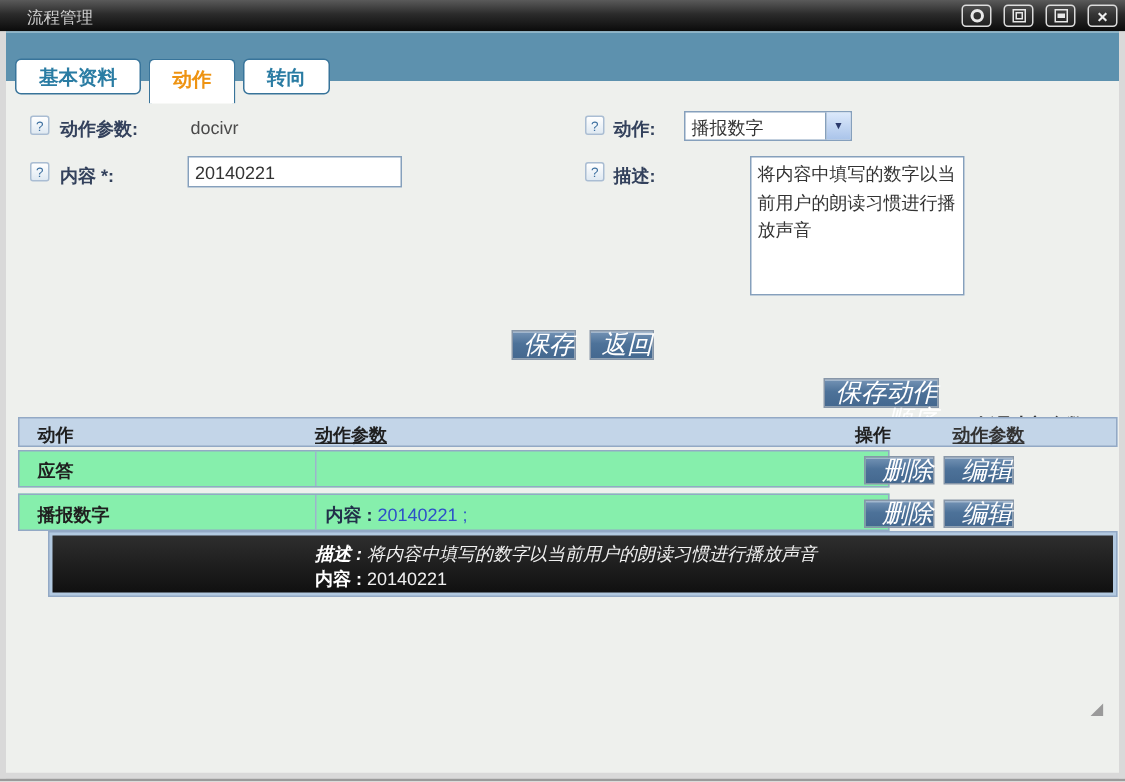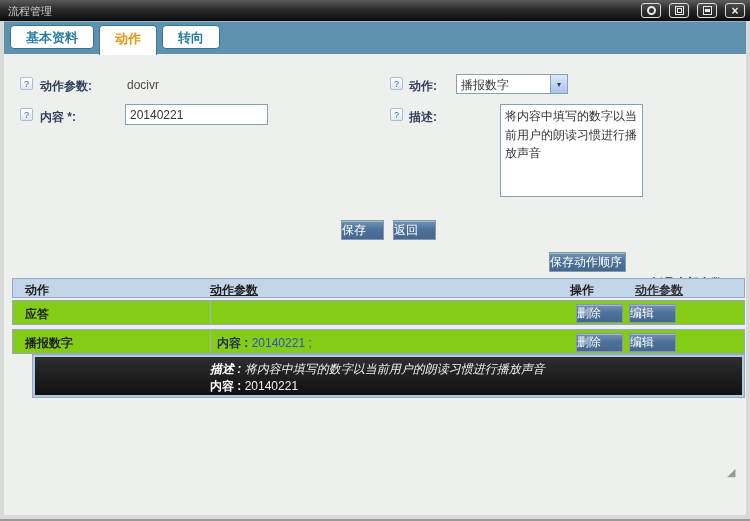--- a/index.html
+++ b/index.html
@@ -5,21 +5,21 @@
   * { box-sizing: border-box; margin: 0; padding: 0; }
   html,body { width:750px; height:521px; }
   body { font-family:"Liberation Sans","DejaVu Sans",sans-serif; }
 
   .window { position:relative; width:750px; height:521px; background:#d9d9d9;
             border-bottom:2px solid #9a9a9a; overflow:hidden; }
 
   
   .titlebar { position:absolute; top:0; left:0; width:100%; height:21px;
               background:linear-gradient(#5a5a5a,#2b2b2b 45%,#0a0a0a); }
-  .titlebar .title { position:absolute; left:8px; top:4px; font-size:11px; color:#cfcfcf; }
+  .titlebar .title { position:absolute; left:18px; top:4px; font-size:11px; color:#cfcfcf; }
   .controls { position:absolute; right:5px; top:3px; display:flex; gap:8px; }
   .ctrl { width:20px; height:15px; border:1px solid #dcdcdc; border-radius:3px;
           display:flex; align-items:center; justify-content:center;
           background:rgba(255,255,255,0.05); cursor:pointer; }
   .ic-ring  { width:9px; height:9px; border:2px solid #e8e8e8; border-radius:50%; }
   .ic-full  { width:9px; height:9px; border:1px solid #e8e8e8; position:relative; }
   .ic-full::after { content:""; position:absolute; left:1px; top:1px; right:1px; bottom:1px;
                     border:1px solid #e8e8e8; }
   .ic-min   { width:9px; height:9px; border:1px solid #e8e8e8; position:relative; }
   .ic-min::after { content:""; position:absolute; left:1px; right:1px; top:2px; height:3px;
@@ -28,21 +28,21 @@
 
   
   .frame { position:absolute; top:21px; left:0; right:0; bottom:0;
            border:4px solid #d9d9d9; border-top:none; background:#eef0ed;
            display:flex; flex-direction:column; }
   .heading-bar { height:33px; background:#ffffff; padding:9px 0 0 10px; }
   .heading-bar .heading { font-size:15px; font-weight:bold; color:#252525; }
 
   .tabstrip { height:33px; background:#5d91ae; border-top:1px solid #8fb6c9;
               padding-left:6px; display:flex; overflow:visible; position:relative; z-index:2; }
-  .tab { margin-top:3px; margin-right:5px; background:#ffffff; border:1px solid #38749a;
+  .tab { margin-top:17px; margin-right:5px; background:#ffffff; border:1px solid #38749a;
          border-radius:4px; padding:0 15px; font-size:13px; font-weight:bold;
          height:24px; line-height:23px; color:#2a7ca3; cursor:pointer; }
   .tab.active { height:30px; line-height:25px; border-radius:4px 4px 0 0;
                 border-bottom:none; color:#ee9311; }
 
   .content { position:relative; flex:1; background:#eef0ed; font-size:12px; color:#333; }
 
   
   .help { position:absolute; width:13px; height:13px; border:1px solid #aabdd3;
           background:linear-gradient(#ffffff,#dfe9f2); color:#3c6f9f; font-size:9px;
@@ -62,38 +62,38 @@
                background:linear-gradient(#dce9fb,#aac4ea);
                display:flex; align-items:center; justify-content:center;
                font-size:7px; color:#2b3a6b; }
   .textarea { position:absolute; left:496px; top:50px; width:143px; height:93px;
               border:1px solid #86a0bc; background:#fff; font-size:12px; padding:2px 4px;
               font-family:inherit; color:#333; resize:none; line-height:1.55; overflow-y:auto; }
 
   
   .btn { position:absolute; height:20px; background:linear-gradient(#7493b5,#4d7299 45%,#44688f);
          color:#fff; border:1px solid #8796a8; box-shadow:inset 0 1px 0 rgba(255,255,255,.35);
-         font-size:12px; text-align:left; line-height:18px; cursor:pointer;
-         font-family:inherit; }
+         font-size:17px; text-align:right; line-height:18px; cursor:pointer;
+         font-family:inherit;font-style:italic; }
   .btn-save   { left:337px; top:166px; width:43px; }
   .btn-back   { left:389px; top:166px; width:43px; }
   .btn-order  { left:545px; top:198px; width:77px; }
   .link { position:absolute; font-weight:bold; color:#333; text-decoration:underline;
           cursor:pointer; font-size:12px; }
   .link-collapse { left:647px; top:201px;margin-top:20px; }
 
   
   .thead { position:absolute; left:8px; top:224px; width:733px; height:20px;
            background:#c3d5e8; border:1px solid #93a9c5; }
   .thead .h { position:absolute; top:3px; font-weight:bold; color:#1f1f1f; }
   .h-action { left:12px; } .h-params { left:197px;text-decoration:underline; } .h-op { left:557px; }
   .h-expand { position:absolute; left:622px; top:3px; }
 
-  .trow { position:absolute; left:8px; width:733px; height:25px;
-          background:#84cc16; border:1px solid #93a9c5; }
+  .trow { position:absolute; left:8px; width:581px; height:25px;
+          background:#86efac; border:1px solid #93a9c5; }
   .trow-1 { top:246px; } .trow-2 { top:275px; }
   .trow .rname { position:absolute; left:12px; top:5px; font-weight:bold; color:#1f1f1f; }
   .trow .cell2 { position:absolute; left:197px; top:0; bottom:0; right:180px;
                  border-left:1px solid #9db3cd; padding:5px 0 0 6px; }
   .plabel { font-weight:bold; color:#22304a; }
   .pvalue { color:#2d51c8; cursor:pointer; }
   .psuffix { color:#2d51c8; }
   .row-btn { top:3px; width:47px; height:19px; line-height:17px; }
   .btn-del { left:563px; } .btn-edit { left:616px; }
 

